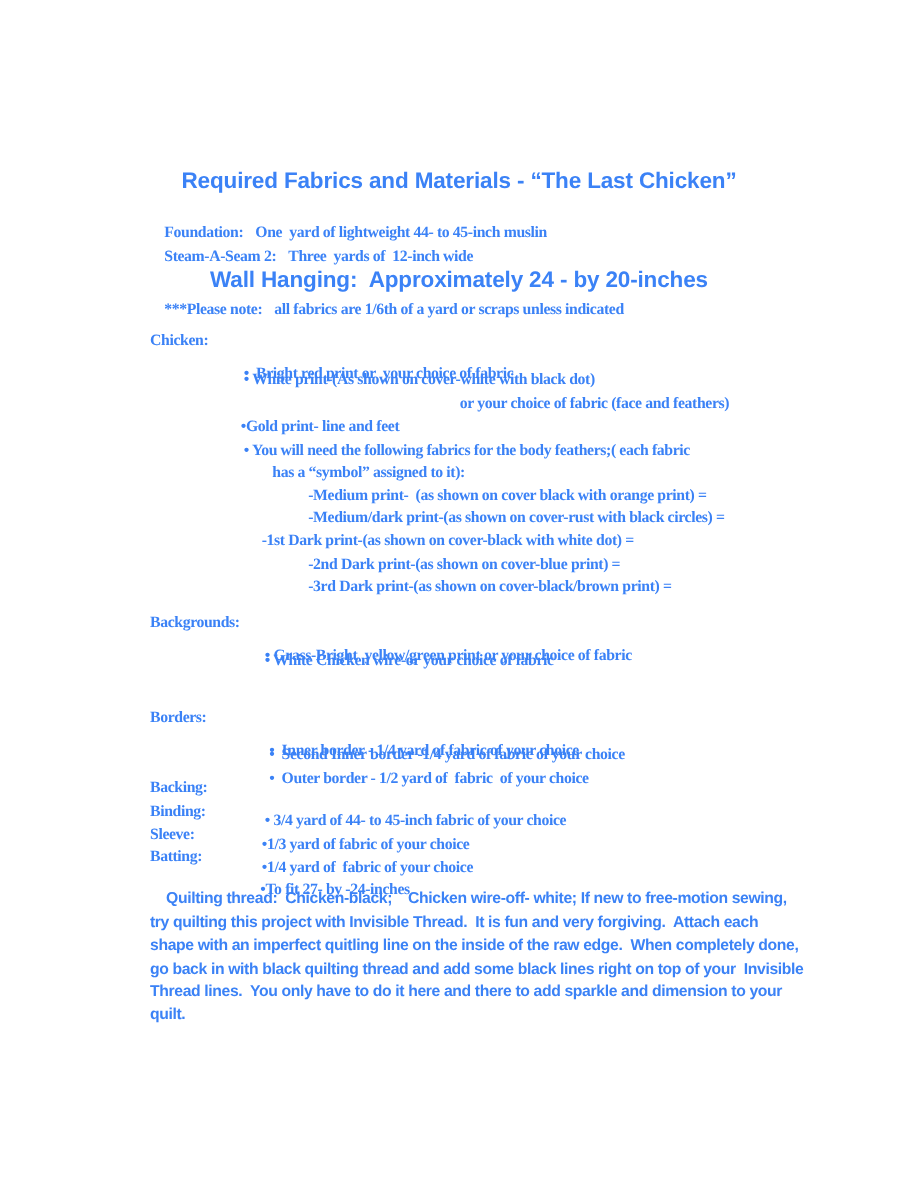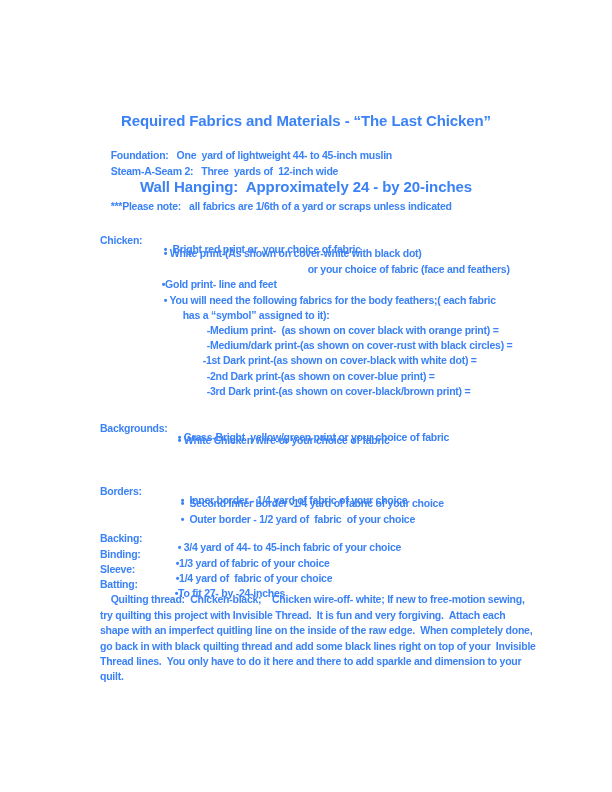--- a/index.html
+++ b/index.html
@@ -16,22 +16,23 @@
   .title {
     position:absolute; top:66px; left:0; width:612px;
     text-align:center;
     font-size:15px; line-height:22px; letter-spacing:-0.1px;
     white-space:pre;
   }
   .row {
     position:absolute; left:100px; width:505px;
     font-size:10.5px; line-height:13px; letter-spacing:-0.25px;
     white-space:pre;
+    font-family:Liberation Serif, serif;
   }
-  .row-col .lbl { position:absolute; left:0; top:17px; white-space:pre; }
+  .row-col .lbl { position:absolute; left:0; top:4px; white-space:pre; }
   .row-inline .lbl { position:static; white-space:pre; }
   .row-inline .txt { margin-left:8px; }
   .ind { display:inline-block; white-space:pre; }
   .blt { white-space:pre; }
   .para {
     position:absolute; left:100px; top:577px; width:436px;
     font-size:10.5px; line-height:15.4px; letter-spacing:-0.25px;
     white-space:pre-wrap;
   }
 </style>
@@ -76,21 +77,21 @@
   <div class="row row-col" style="top:281px">
     <span class="ind" style="margin-left:53px"><span class="blt">•</span><span> You will need the following fabrics for the body feathers;( each fabric</span></span>
   </div>
   <div class="row row-col" style="top:311px">
     <span class="ind" style="margin-left:96px">-Medium print-  (as shown on cover black with orange print) =</span>
   </div>
   <div class="row row-col" style="top:326px">
     <span class="ind" style="margin-left:96px">-Medium/dark print-(as shown on cover-rust with black circles) =</span>
   </div>
   <div class="row row-col" style="top:341px">
-    <span class="ind" style="margin-left:92px">-1st Dark print-(as shown on cover-black with white dot) =</span>
+    <span class="ind" style="margin-left:65px">-1st Dark print-(as shown on cover-black with white dot) =</span>
   </div>
   <div class="row row-col" style="top:357px">
     <span class="ind" style="margin-left:96px">-2nd Dark print-(as shown on cover-blue print) =</span>
   </div>
   <div class="row row-col" style="top:372px">
     <span class="ind" style="margin-left:96px">-3rd Dark print-(as shown on cover-black/brown print) =</span>
   </div>
 
   <div class="row row-col" style="top:405px">
     <span class="lbl">Backgrounds:</span>

